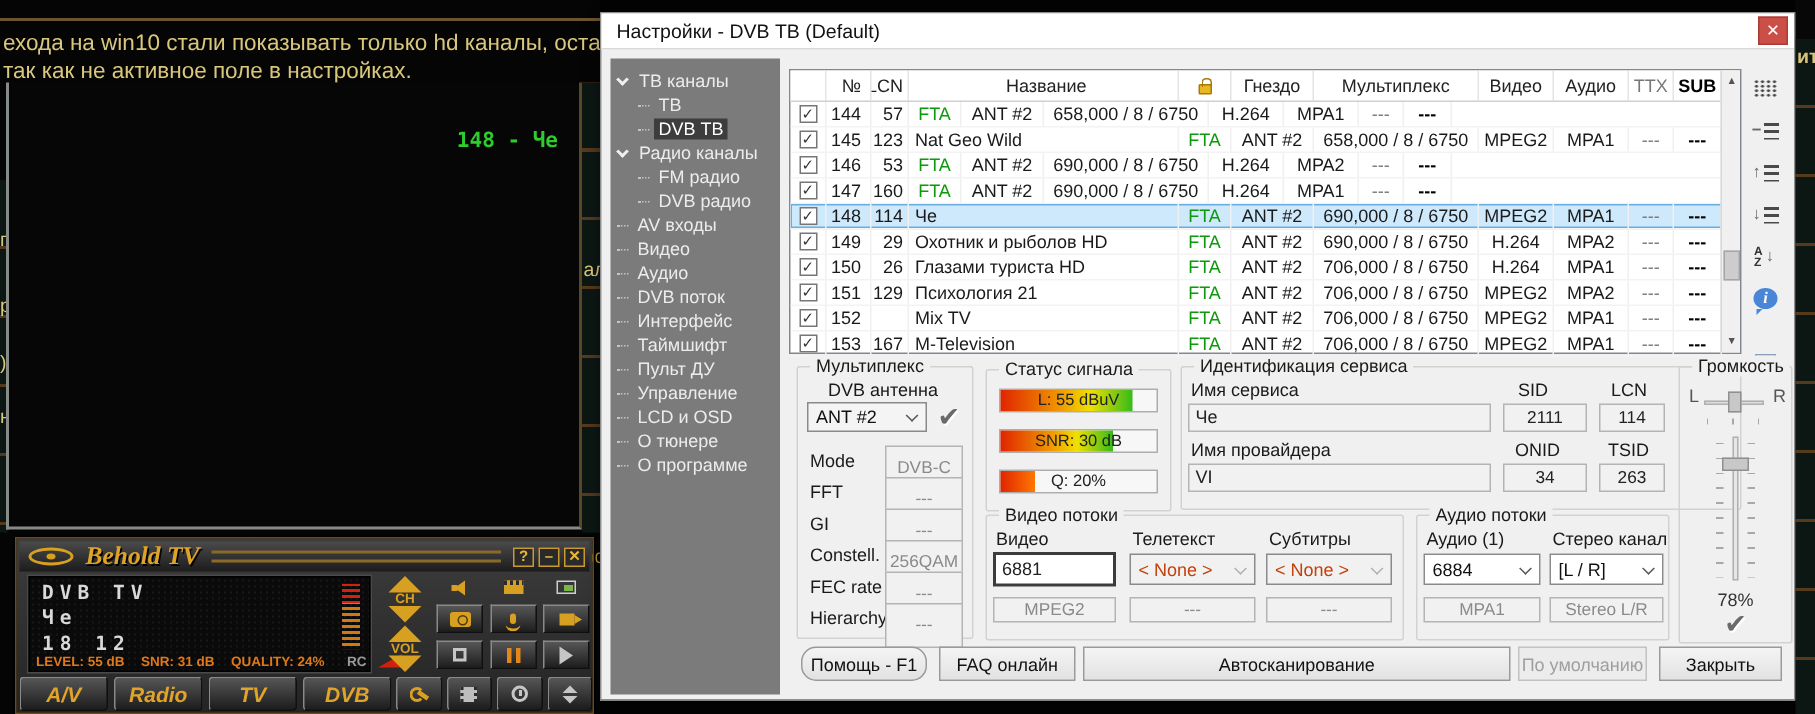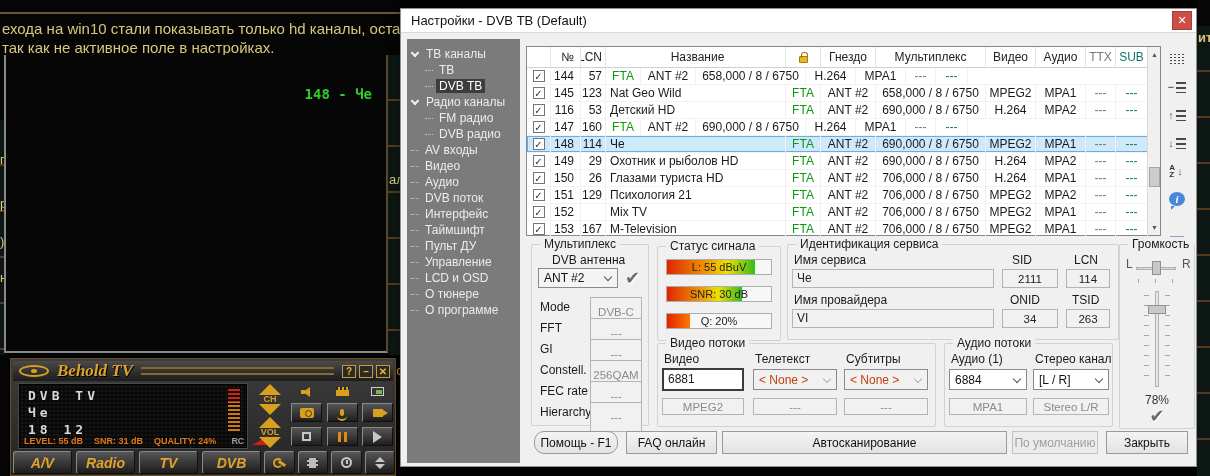--- a/index.html
+++ b/index.html
@@ -111,21 +111,21 @@
   .c-num{width:30px;justify-content:flex-end;padding-right:6px;}
   .c-lcn{width:25px;justify-content:flex-end;padding-right:3px;}
   .c-name{width:180px;padding-left:4px;}
   .c-fta,.c-lock{width:35px;justify-content:center;}
   .c-fta{color:#0c9a0c;}
   .c-socket{width:55px;justify-content:center;}
   .c-mux{width:110px;justify-content:center;}
   .c-video{width:50px;justify-content:center;}
   .c-audio{width:50px;justify-content:center;}
   .c-ttx{width:30px;justify-content:center;color:#777;}
-  .c-sub{width:32px;justify-content:center;color:#0f766e;}
+  .c-sub{width:32px;justify-content:center;color:#000000;font-weight:bold;}
   .trow.sel{background:#cfe9fc;box-shadow:inset 0 0 0 1px #69aede;}
   .cbx{width:12px;height:12px;border:1px solid #767676;background:#fff;font-size:10px;line-height:11px;text-align:center;color:#333;}
   .lock{width:9px;height:7px;background:#e8b820;border:1px solid #a87808;border-radius:1px;position:relative;margin-top:5px;}
   .lock::before{content:"";position:absolute;left:1px;top:-5px;width:5px;height:5px;border:1.5px solid #a87808;border-bottom:none;border-radius:3px 3px 0 0;}
   
   #tscroll{position:absolute;right:0;top:0;width:13px;height:188px;background:#f0f0f0;border-left:1px solid #d8d8d8;}
   .sarrow{position:absolute;left:0;width:13px;height:15px;color:#555;font-size:7px;display:flex;align-items:center;justify-content:center;}
   #tthumb{position:absolute;left:1px;top:120px;width:11px;height:20px;background:#cdcdcd;border:1px solid #a6a6a6;}
 
   
@@ -421,23 +421,22 @@
             <div class="cell c-mux">658,000 / 8 / 6750</div>
             <div class="cell c-video">MPEG2</div>
             <div class="cell c-audio">MPA1</div>
             <div class="cell c-ttx">---</div>
             <div class="cell c-sub">---</div>
           </div>
           <div class="trow">
             <div class="cell c-cb">
               <span class="cbx">✓</span>
             </div>
-            <div class="cell c-num">116</div>
+            <div class="cell c-num">146</div>
             <div class="cell c-lcn">53</div>
-            <div class="cell c-name">Детский HD</div>
             <div class="cell c-fta">FTA</div>
             <div class="cell c-socket">ANT #2</div>
             <div class="cell c-mux">690,000 / 8 / 6750</div>
             <div class="cell c-video">H.264</div>
             <div class="cell c-audio">MPA2</div>
             <div class="cell c-ttx">---</div>
             <div class="cell c-sub">---</div>
           </div>
           <div class="trow">
             <div class="cell c-cb">
@@ -626,21 +625,21 @@
             <div class="fill" style="width: 72%;"></div>
             <div class="slbl">SNR: 30 dB</div>
           </div>
           <div class="sbar low">
             <div class="fill" style="width: 22%;"></div>
             <div class="slbl">Q: 20%</div>
           </div>
         </div>
     </div>
 
-    <div class="gbox" style="left:386px;top:235px;width:332px;height:96px;">
+    <div class="gbox" style="left:386px;top:235px;width:374px;height:96px;">
       <div class="gtitle">Идентификация сервиса</div>
       <div class="lab" style="left:6px;top:8px;">Имя сервиса</div>
       <div class="lab" style="left:224px;top:8px;">SID</div>
       <div class="lab" style="left:286px;top:8px;">LCN</div>
       <div class="edit" style="left:4px;top:24px;width:202px;height:19px;line-height:17px;">Че</div>
       <div class="rbox dark" style="left:214px;top:24px;width:56px;height:19px;">2111</div>
       <div class="rbox dark" style="left:278px;top:24px;width:44px;height:19px;">114</div>
       <div class="lab" style="left:6px;top:48px;">Имя провайдера</div>
       <div class="lab" style="left:222px;top:48px;">ONID</div>
       <div class="lab" style="left:284px;top:48px;">TSID</div>

